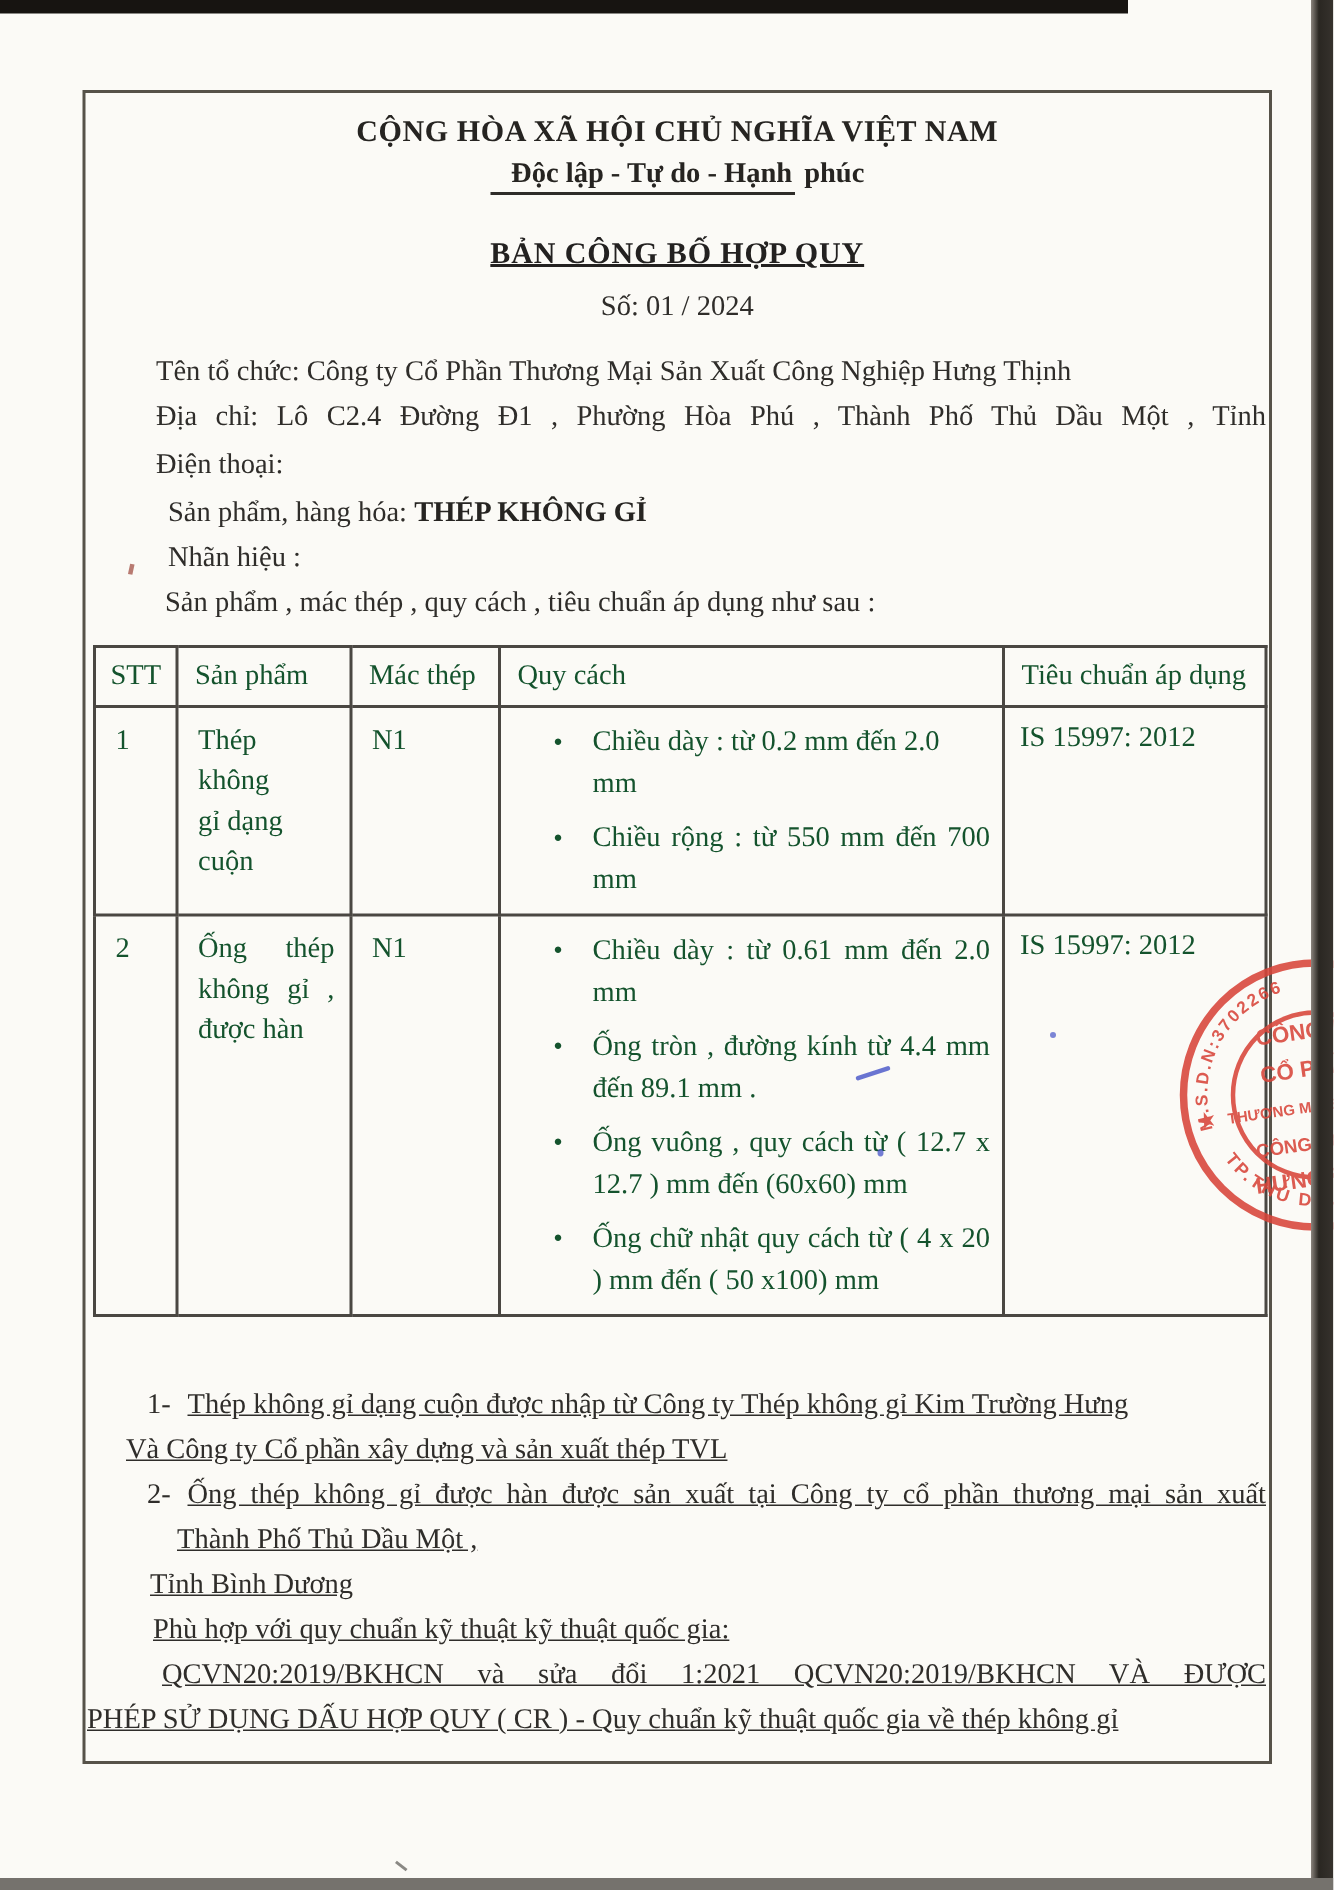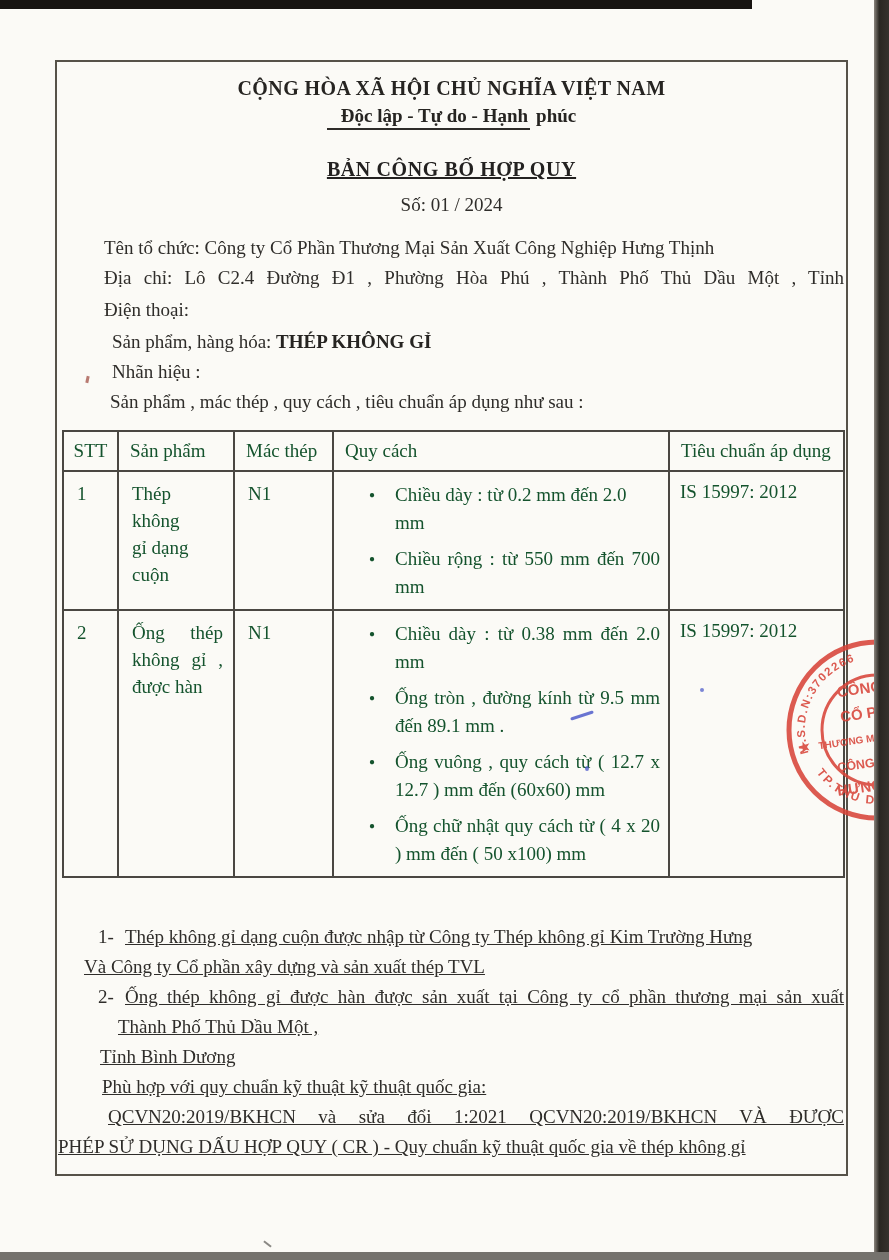--- a/index.html
+++ b/index.html
@@ -142,25 +142,25 @@
         <td class="c pad">2</td>
         <td class="pad">
           <div class="cl">Ống thép</div>
           <div class="cl">không gỉ ,</div>
           <div>được hàn</div>
         </td>
         <td class="c pad">N1</td>
         <td class="qc">
           <ul class="blt">
             <li>
-              <div class="cl">Chiều dày : từ 0.38 mm đến 2.0</div>
+              <div class="cl">Chiều dày : từ 0.61 mm đến 2.0</div>
               <div>mm</div>
             </li>
             <li>
-              <div class="cl">Ống tròn , đường kính từ 9.5 mm</div>
+              <div class="cl">Ống tròn , đường kính từ 4.4 mm</div>
               <div>đến 89.1 mm .</div>
             </li>
             <li>
               <div class="cl">Ống vuông , quy cách từ ( 12.7 x</div>
               <div>12.7 ) mm đến (60x60) mm</div>
             </li>
             <li>
               <div class="cl">Ống chữ nhật quy cách từ ( 4 x 20</div>
               <div>) mm đến ( 50 x100) mm</div>
             </li>

